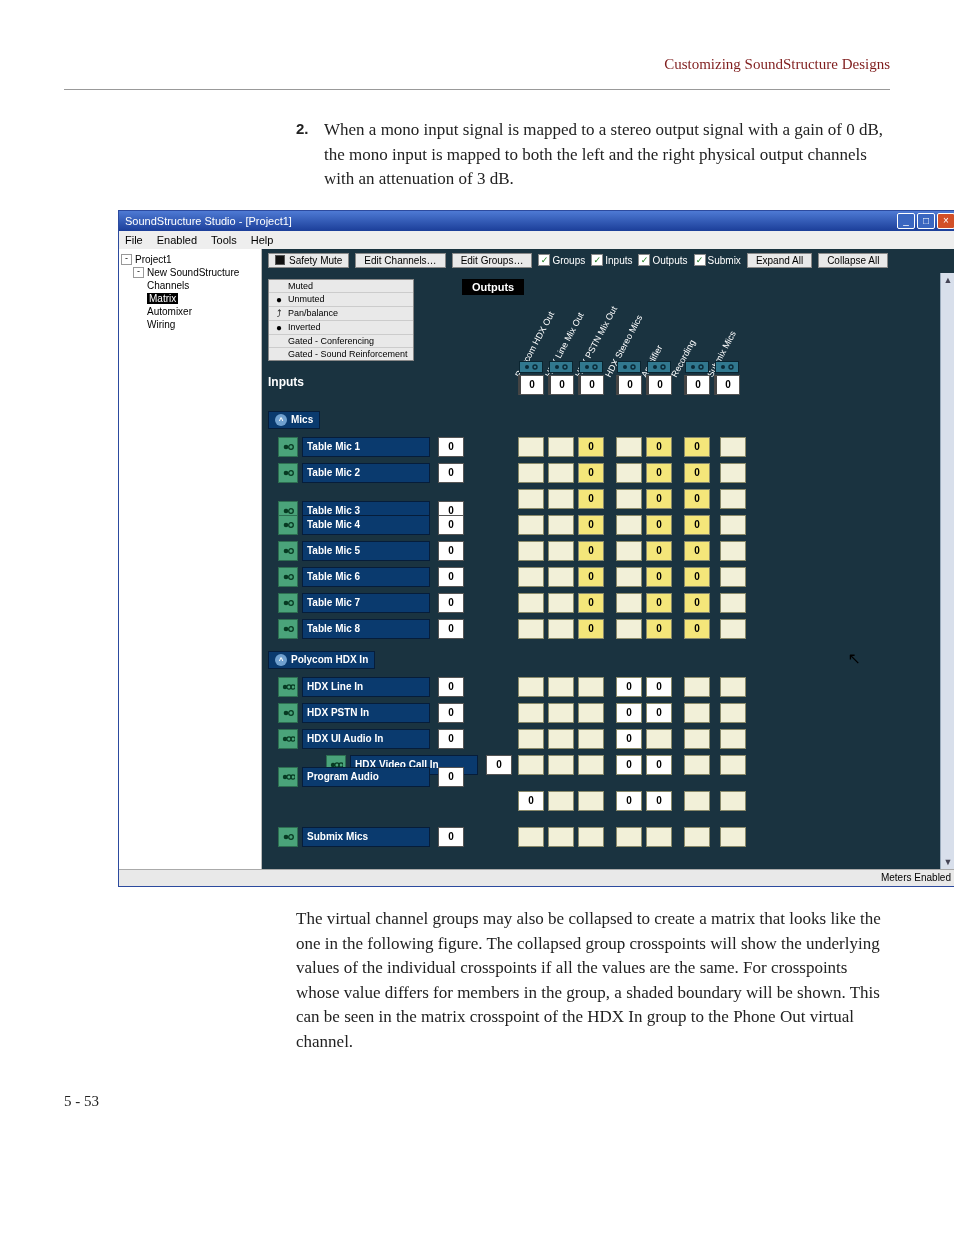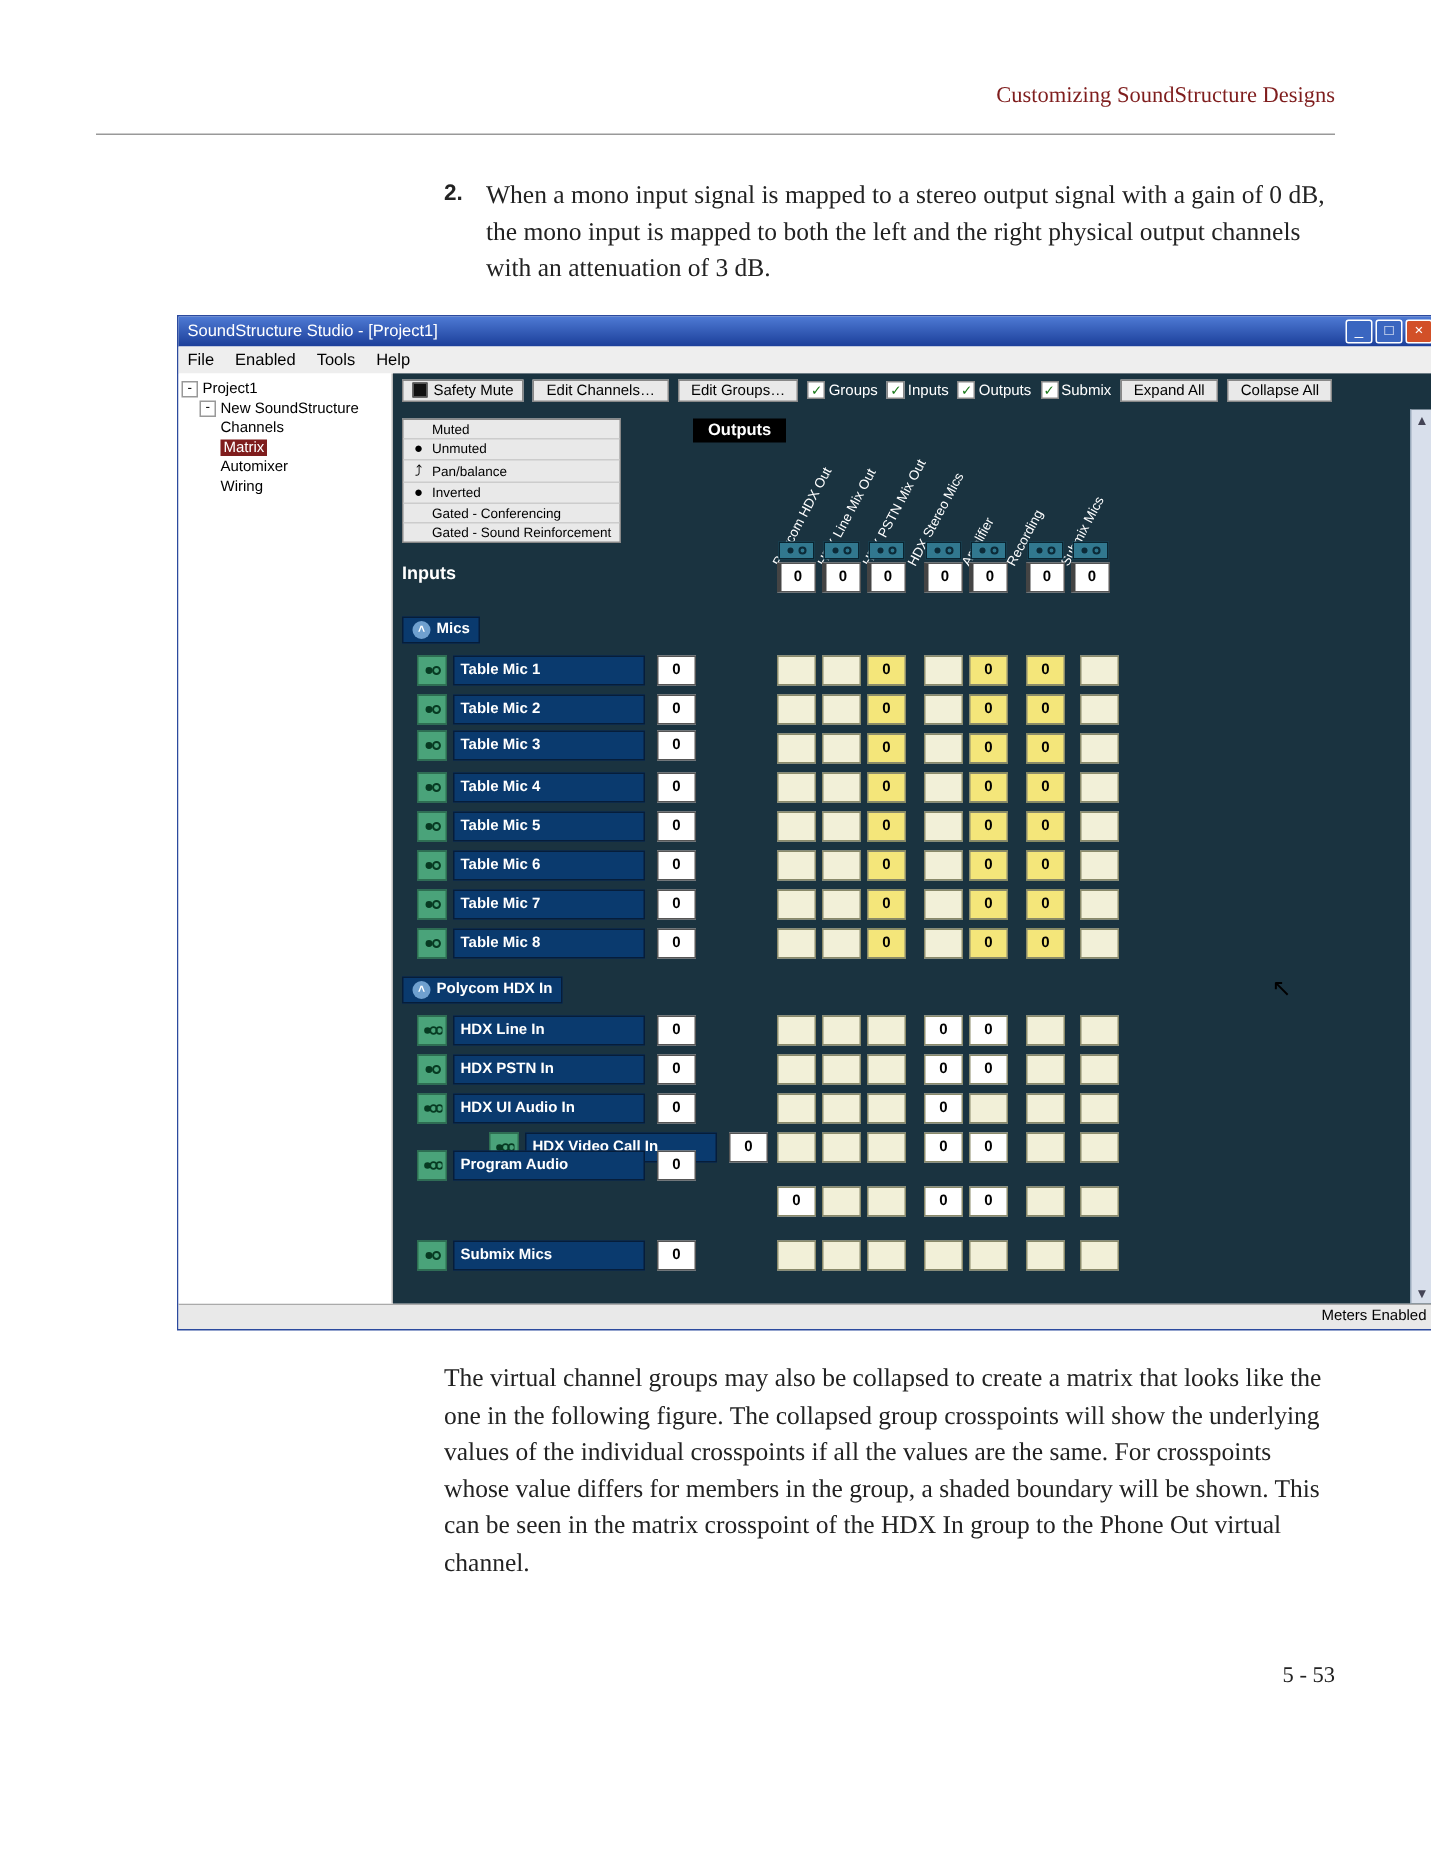--- a/index.html
+++ b/index.html
@@ -15,21 +15,21 @@
   .shot .titlebar .wbtns { display:flex; gap:2px; }
   .wbtn { width:16px; height:14px; border:1px solid #fff; border-radius:2px; display:flex; align-items:center; justify-content:center; font-size:10px; color:#fff; }
   .wbtn.close{ background:#d25028; }
   .wbtn.min,.wbtn.max{ background:#3a66c0; }
   .shot .menubar { background:#eee; height:18px; display:flex; align-items:center; padding-left:6px; gap:14px; font-size:11px; }
   .shot .wk { display:flex; height:620px; }
   .tree { width:138px; background:#fff; border-right:1px solid #bbb; padding:4px 2px; font-size:10px; }
   .tree .node { display:flex; align-items:center; gap:3px; padding:1px 0; }
   .tree .ind1{ padding-left:12px;} .tree .ind2{padding-left:26px;}
   .tree .sq { width:9px; height:9px; border:1px solid #999; display:inline-block; text-align:center; line-height:7px; font-size:9px; }
-  .tree .sel{ background:#7f1d1d; color:#fff; padding:0 2px; }
+  .tree .sel{ background:#000000; color:#fff; padding:0 2px; }
   .main { flex:1; background:#1a3340; position:relative; overflow:hidden; }
   .toolbar { background:#1a3340; padding:4px 6px; display:flex; align-items:center; gap:6px; }
   .btn { background:#e9e9e9; border:1px solid #888; padding:1px 8px; font-size:10px; }
   .chk { display:flex; align-items:center; gap:2px; color:#fff; font-size:10px; }
   .chk .box{ width:10px;height:10px;border:1px solid #888;background:#fff;display:inline-flex;align-items:center;justify-content:center;font-size:9px;color:#1b7a1b;}
   .safety{ display:flex;align-items:center;gap:4px;background:#e9e9e9;border:1px solid #888;padding:1px 6px;}
   .safety .dot{width:8px;height:8px;background:#111;border:1px solid #555;}
   .legend{ position:absolute; left:6px; top:30px; background:#e9e9e9;border:1px solid #888; font-size:9px; }
   .legend div{display:flex;align-items:center;gap:4px;padding:1px 5px;border-bottom:1px solid #ccc;}
   .legend div:last-child{border-bottom:none;}
@@ -52,21 +52,21 @@
   .rowprefix.stereo{background:#4aa37a;}
   .rowprefix svg{display:block;}
   .rowgain{ width:24px;height:18px;background:#fff;border:1px solid #555;display:flex;align-items:center;justify-content:center;font-weight:bold;margin-left:4px;}
   .cell{ width:24px;height:18px;border:1px solid #8a8a6a;background:#f2f0d8;}
   .cell.on{ background:#f4e67a; font-weight:bold; display:flex;align-items:center;justify-content:center;}
   .cell.white{ background:#fff; display:flex;align-items:center;justify-content:center;font-weight:bold;}
   .statusbar{ background:#e9e9e9;border-top:1px solid #aaa;height:16px;display:flex;justify-content:flex-end;align-items:center;padding:0 6px;font-size:10px;}
   .scroll-ind{ position:absolute; right:2px; width:14px; background:#d8dfeb; border-left:1px solid #9ab; }
   .scroll-ind .arrow{height:14px;display:flex;align-items:center;justify-content:center;font-size:9px;color:#445;}
   .cursor{ position:absolute; font-size:16px; }
-  .footer{ text-align:right; font-size:15px; margin-top:54px;}
+  .footer{ text-align:left; font-size:15px; margin-top:38px;}
 </style>
 </head>
 <body>
 
 <div class="page">
   <div class="header-right">Customizing SoundStructure Designs</div>
   <hr class="rule">
 
   <div class="body-text">
     <div class="numitem">
@@ -282,21 +282,21 @@
               <div class="rowlabel">Table Mic 2</div>
               <div class="rowgain">0</div>
             </div>
             <div class="cell" style="position: absolute; left: 256px; top: 214px;"></div>
             <div class="cell" style="position: absolute; left: 286px; top: 214px;"></div>
             <div class="cell on" style="position: absolute; left: 316px; top: 214px;">0</div>
             <div class="cell" style="position: absolute; left: 354px; top: 214px;"></div>
             <div class="cell on" style="position: absolute; left: 384px; top: 214px;">0</div>
             <div class="cell on" style="position: absolute; left: 422px; top: 214px;">0</div>
             <div class="cell" style="position: absolute; left: 458px; top: 214px;"></div>
-            <div class="row" style="top: 238px;">
+            <div class="row" style="top: 252px;">
               <div class="rowprefix">
                 <svg width="12" height="10" viewBox="0 0 12 10">
                   <circle cx="4" cy="5" r="2.3" fill="#073a22"></circle>
                   <circle cx="9" cy="5" r="2.3" fill="none" stroke="#073a22" stroke-width="1.3"></circle>
                 </svg>
               </div>
               <div class="rowlabel">Table Mic 3</div>
               <div class="rowgain">0</div>
             </div>
             <div class="cell" style="position: absolute; left: 256px; top: 240px;"></div>

